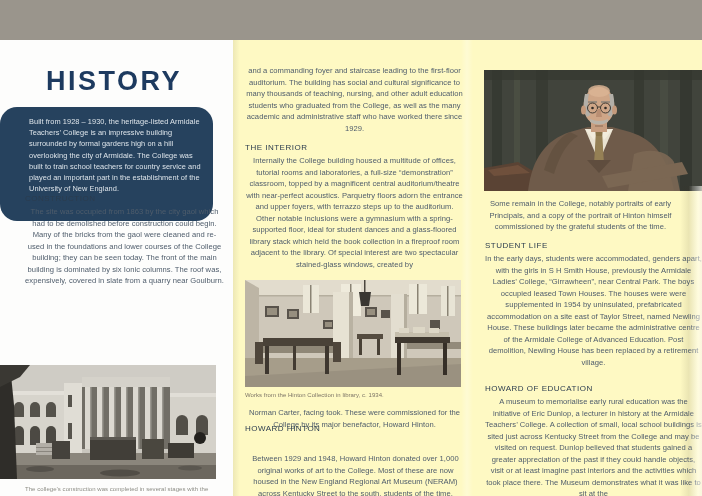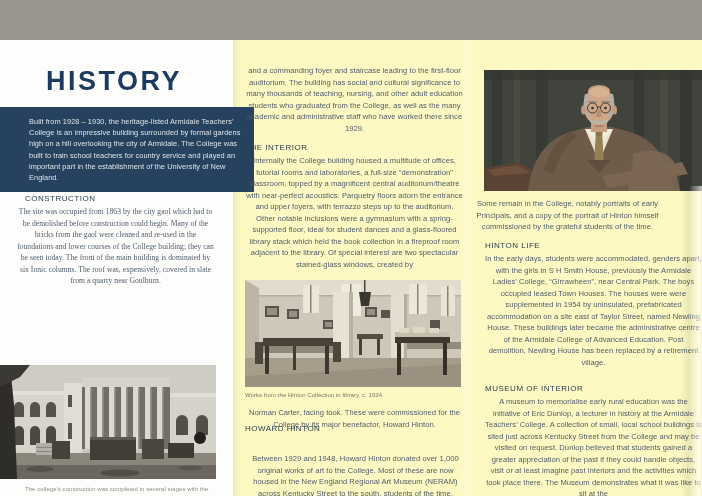--- a/index.html
+++ b/index.html
@@ -16,55 +16,56 @@
   .fold-mid{left:461px;top:0;width:12px;height:496px;pointer-events:none;
     background:linear-gradient(90deg,rgba(255,255,255,0),rgba(255,255,255,0.28) 50%,rgba(255,255,255,0));}
   .fold-right{left:680px;top:146px;width:22px;height:350px;pointer-events:none;
     background:linear-gradient(90deg,rgba(0,0,0,0) 0%,rgba(60,50,35,0.10) 40%,rgba(255,255,255,0.45) 82%,rgba(248,244,234,0.7) 100%);}
 
   h1.title{
     margin:0;left:46px;top:26px;position:absolute;
     font-size:27px;font-weight:700;letter-spacing:2.5px;color:#1d3a5f;
   }
   .intro-box{
-    left:0;top:67px;width:254px;min-height:85px;box-sizing:border-box;
+    left:0;top:67px;width:213px;min-height:85px;box-sizing:border-box;
     background:#26425e;color:#dde4ea;
-    padding:9px 11px 9px 29px;
+    padding:9px 11px 27px 29px;
+    border-radius:17px;
   }
   .intro-box p{margin:0;font-size:7.4px;line-height:11.2px;letter-spacing:0.05px;}
 
   .heading{
     margin:0;font-size:8px;font-weight:400;letter-spacing:0.5px;color:#2b3c4e;
   }
   .body-text{margin:0;font-size:7.6px;line-height:11.5px;color:#4e5c6b;letter-spacing:0.04px;text-align:center;}
   .body-text + .body-text{margin-top:10px;}
 
   figure{margin:0;}
   figure svg{display:block;}
   .caption{font-size:6px;line-height:8.6px;letter-spacing:0.05px;}
   .caption-light{color:#8d8d85;}
   .caption-tan{color:#7c7466;}
 
   
   .pos-construction-h{left:25px;top:154px;width:200px;}
-  .pos-construction-p{left:16px;top:166px;width:199px;font-family:Liberation Serif, serif;}
+  .pos-construction-p{left:25px;top:166px;width:199px;}
   .pos-left-photo{left:0;top:325px;width:216px;height:114px;}
   .pos-left-caption{left:25px;top:445px;width:200px;}
 
   .pos-mid-lead{left:245px;top:25px;width:219px;}
   .pos-mid-interior-h{left:245px;top:103px;width:219px;}
   .pos-mid-interior-p{left:245px;top:115px;width:219px;}
   .pos-mid-photo{left:245px;top:240px;width:216px;height:107px;}
   .pos-mid-caption{left:245px;top:351px;width:219px;}
   .pos-mid-cont{left:245px;top:367px;width:219px;}
   .pos-mid-hinton-h{left:245px;top:384px;width:219px;}
   .pos-mid-hinton-p{left:245px;top:413px;width:221px;}
 
   .pos-right-portrait{left:484px;top:30px;width:218px;height:121px;}
-  .pos-right-p1{left:460px;top:158px;width:215px;}
+  .pos-right-p1{left:473px;top:158px;width:215px;}
   .pos-right-student-h{left:485px;top:201px;width:215px;}
   .pos-right-student-p{left:485px;top:213px;width:217px;}
   .pos-right-museum-h{left:485px;top:344px;width:215px;}
   .pos-right-museum-p{left:485px;top:356px;width:217px;}
 </style>
 </head>
 <body>
 
 <div class="page">
 
@@ -274,21 +275,21 @@
       <circle cx="108.5" cy="38" r="1.3" fill="#2f2a25"></circle>
       <circle cx="121.5" cy="38" r="1.3" fill="#2f2a25"></circle>
       <path d="M113,39 L112,47 L118,47 L116.5,39 Z" fill="#b98e72"></path>
       <path d="M106,49 Q115,53 124,49 L124,52 Q115,57 106,52 Z" fill="#b9b3a8"></path>
       <line x1="111" y1="56" x2="119" y2="56" stroke="#8a6a55" stroke-width="1"></line>
     </svg>
   </figure>
 
   <p class="abs body-text pos-right-p1">Some remain in the College, notably portraits of early Principals, and a copy of the portrait of Hinton himself commissioned by the grateful students of the time.</p>
 
-  <h2 class="abs heading pos-right-student-h">HINTON LIFE</h2>
+  <h2 class="abs heading pos-right-student-h">STUDENT LIFE</h2>
   <p class="abs body-text pos-right-student-p">In the early days, students were accommodated, genders apart, with the girls in S H Smith House, previously the Armidale Ladies’ College, “Girrawheen”, near Central Park. The boys occupied leased Town Houses. The houses were were supplemented in 1954 by uninsulated, prefabricated accommodation on a site east of Taylor Street, named Newling House. These buildings later became the administrative centre of the Armidale College of Advanced Education. Post demolition, Newling House has been replaced by a retirement village.</p>
 
-  <h2 class="abs heading pos-right-museum-h">MUSEUM OF INTERIOR</h2>
+  <h2 class="abs heading pos-right-museum-h">HOWARD OF EDUCATION</h2>
   <p class="abs body-text pos-right-museum-p">A museum to memorialise early rural education was the initiative of Eric Dunlop, a lecturer in history at the Armidale Teachers’ College. A collection of small, local school buildings is sited just across Kentucky Street from the College and may be visited on request. Dunlop believed that students gained a greater appreciation of the past if they could handle objects, visit or at least imagine past interiors and the activities which took place there. The Museum demonstrates what it was like to sit at the</p>
 
   <div class="abs fold-mid"></div>
   <div class="abs fold-right"></div>
 </div>
 
 </body></html>

